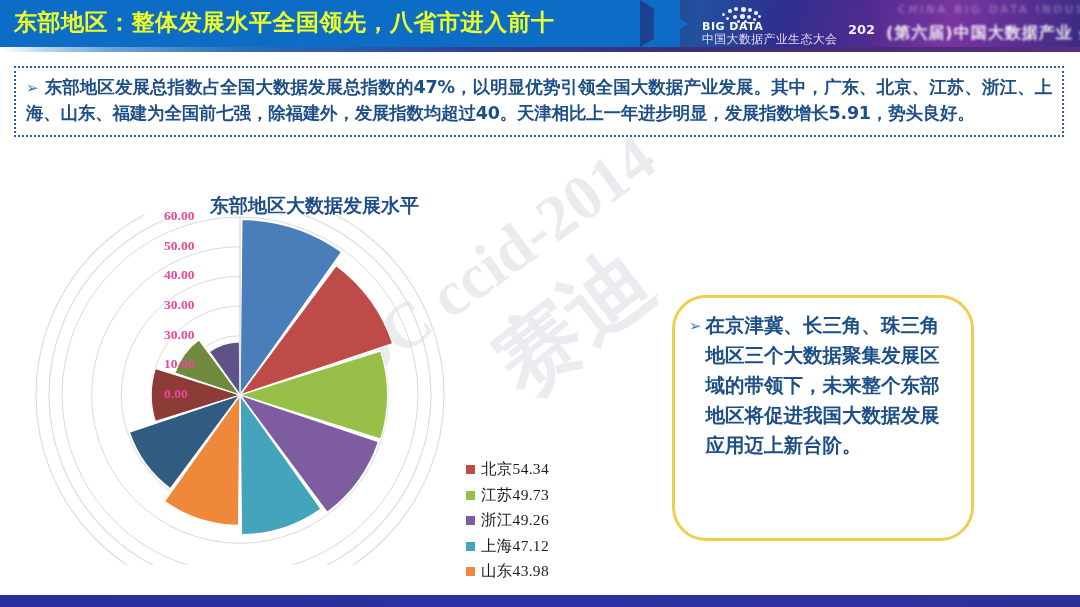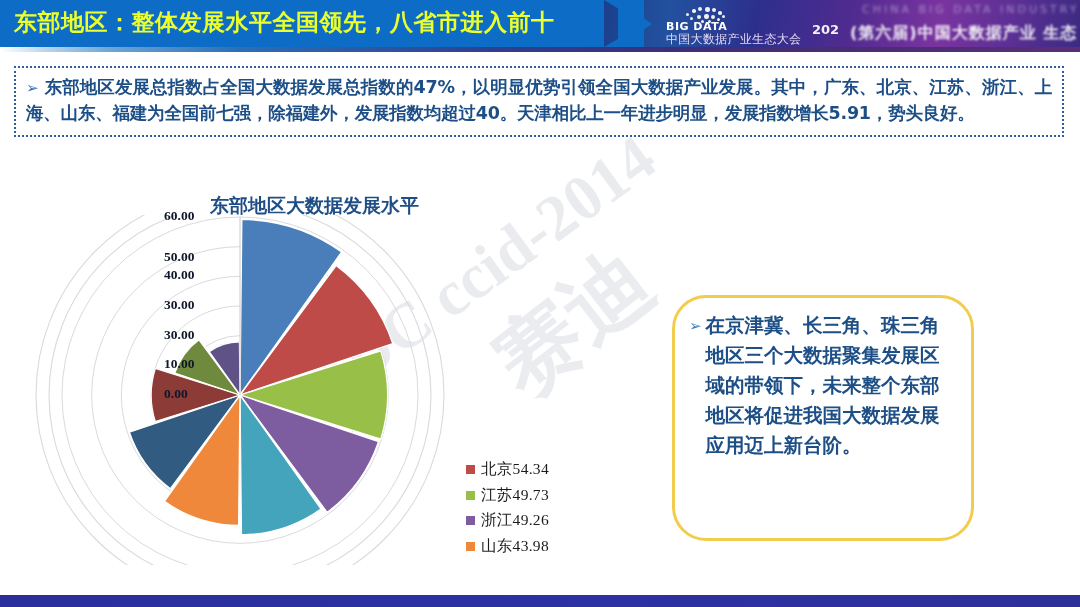--- a/index.html
+++ b/index.html
@@ -23,21 +23,21 @@
     font-size:23px;font-weight:bold;color:#eaff2b;
     letter-spacing:0.5px;white-space:nowrap;
     font-family:"DejaVu Sans","Liberation Sans",sans-serif;
   }
   .header-underline{
     position:absolute;left:0;top:47px;width:1080px;height:5px;
     background:linear-gradient(to right,#ffffff 0%,#bcd7ef 4%,#6ea7d8 10%,#2c6fb5 22%,#2f3f8f 46%,#3c2f78 62%,#4a2d74 80%,#5a2f78 100%);
   }
   
   .banner{
-    position:absolute;right:0;top:0;width:476px;height:47px;
+    position:absolute;right:0;top:0;width:440px;height:47px;
     background:linear-gradient(100deg,#1b3f8c 0%,#23519f 14%,#2d2f8d 32%,#512b8f 52%,#7a34a0 70%,#5a2f93 86%,#3b2a82 100%);
   }
   .banner:before{
     content:"";position:absolute;left:0;top:0;width:0;height:0;
     border-top:24px solid #0d6cc5;border-bottom:23px solid #0d6cc5;
     border-left:40px solid transparent;
   }
   .banner-chevron{
     position:absolute;left:14px;top:0;width:0;height:0;
     border-top:24px solid transparent;border-bottom:23px solid transparent;
@@ -110,21 +110,21 @@
   
   .chart-wrap{position:absolute;left:0px;top:175px;width:620px;height:400px;}
   .chart-title{
     position:absolute;left:210px;top:18px;
     font-size:19px;font-weight:bold;color:#1e4e85;white-space:nowrap;
     font-family:"DejaVu Sans","Liberation Sans",sans-serif;
   }
   .polar{position:absolute;left:18px;top:40px;width:440px;height:350px;}
   .ticklabels{position:absolute;left:0;top:0;width:440px;height:350px;}
   .ticklabel{
-    position:absolute;font-size:13.5px;font-weight:bold;color:#0f172a;
+    position:absolute;font-size:13.5px;font-weight:bold;color:#ec4899;
     font-family:"Liberation Serif","DejaVu Serif",serif;white-space:nowrap;
   }
 
   
   .legend{position:absolute;left:466px;top:282px;width:150px;}
   .legend-row{display:flex;align-items:center;height:25.5px;}
   .legend-sw{width:9px;height:9px;flex:0 0 9px;margin-right:6px;}
   .legend-lbl{
     font-size:15.5px;color:#1b1b1b;white-space:nowrap;
     font-family:"Liberation Serif","DejaVu Serif",serif;letter-spacing:.3px;
@@ -216,36 +216,40 @@
           <path d="M 222 180 L 156.80 158.06 A 68.80 68.80 0 0 1 180.98 124.77 Z" fill="#6f8a3c" stroke="#ffffff" stroke-width="1.3"></path>
           <path d="M 222 180 L 191.19 136.64 A 53.19 53.19 0 0 1 221.44 126.81 Z" fill="#5f5286" stroke="#ffffff" stroke-width="1.3"></path>
           <line x1="222" y1="180" x2="222" y2="2" stroke="#c8cace" stroke-width="1"></line>
         </svg>
       <div class="ticklabels" id="ticklabels">
           <div class="ticklabel" style="left: 146px; top: 171px;">0.00</div>
           <div class="ticklabel" style="left: 146px; top: 141.333px;">10.00</div>
           <div class="ticklabel" style="left: 146px; top: 111.667px;">30.00</div>
           <div class="ticklabel" style="left: 146px; top: 82px;">30.00</div>
           <div class="ticklabel" style="left: 146px; top: 52.3333px;">40.00</div>
-          <div class="ticklabel" style="left: 146px; top: 22.6667px; margin-top: 11px;">50.00</div>
+          <div class="ticklabel" style="left: 146px; top: 22.6667px;">50.00</div>
           <div class="ticklabel" style="left: 146px; top: -7px;">60.00</div>
         </div>
     </div>
     <div class="legend" id="legend">
         <div class="legend-row">
           <span class="legend-sw" style="background: rgb(190, 75, 72);"></span>
           <span class="legend-lbl">北京54.34</span>
         </div>
         <div class="legend-row">
           <span class="legend-sw" style="background: rgb(152, 191, 71);"></span>
           <span class="legend-lbl">江苏49.73</span>
         </div>
         <div class="legend-row">
           <span class="legend-sw" style="background: rgb(126, 92, 160);"></span>
           <span class="legend-lbl">浙江49.26</span>
+        </div>
+        <div class="legend-row">
+          <span class="legend-sw" style="background: rgb(67, 164, 188);"></span>
+          <span class="legend-lbl">上海47.12</span>
         </div>
         <div class="legend-row">
           <span class="legend-sw" style="background: rgb(240, 136, 59);"></span>
           <span class="legend-lbl">山东43.98</span>
         </div>
       </div>
   </div>
 
   <div class="callout">
     <div class="callout-inner">

